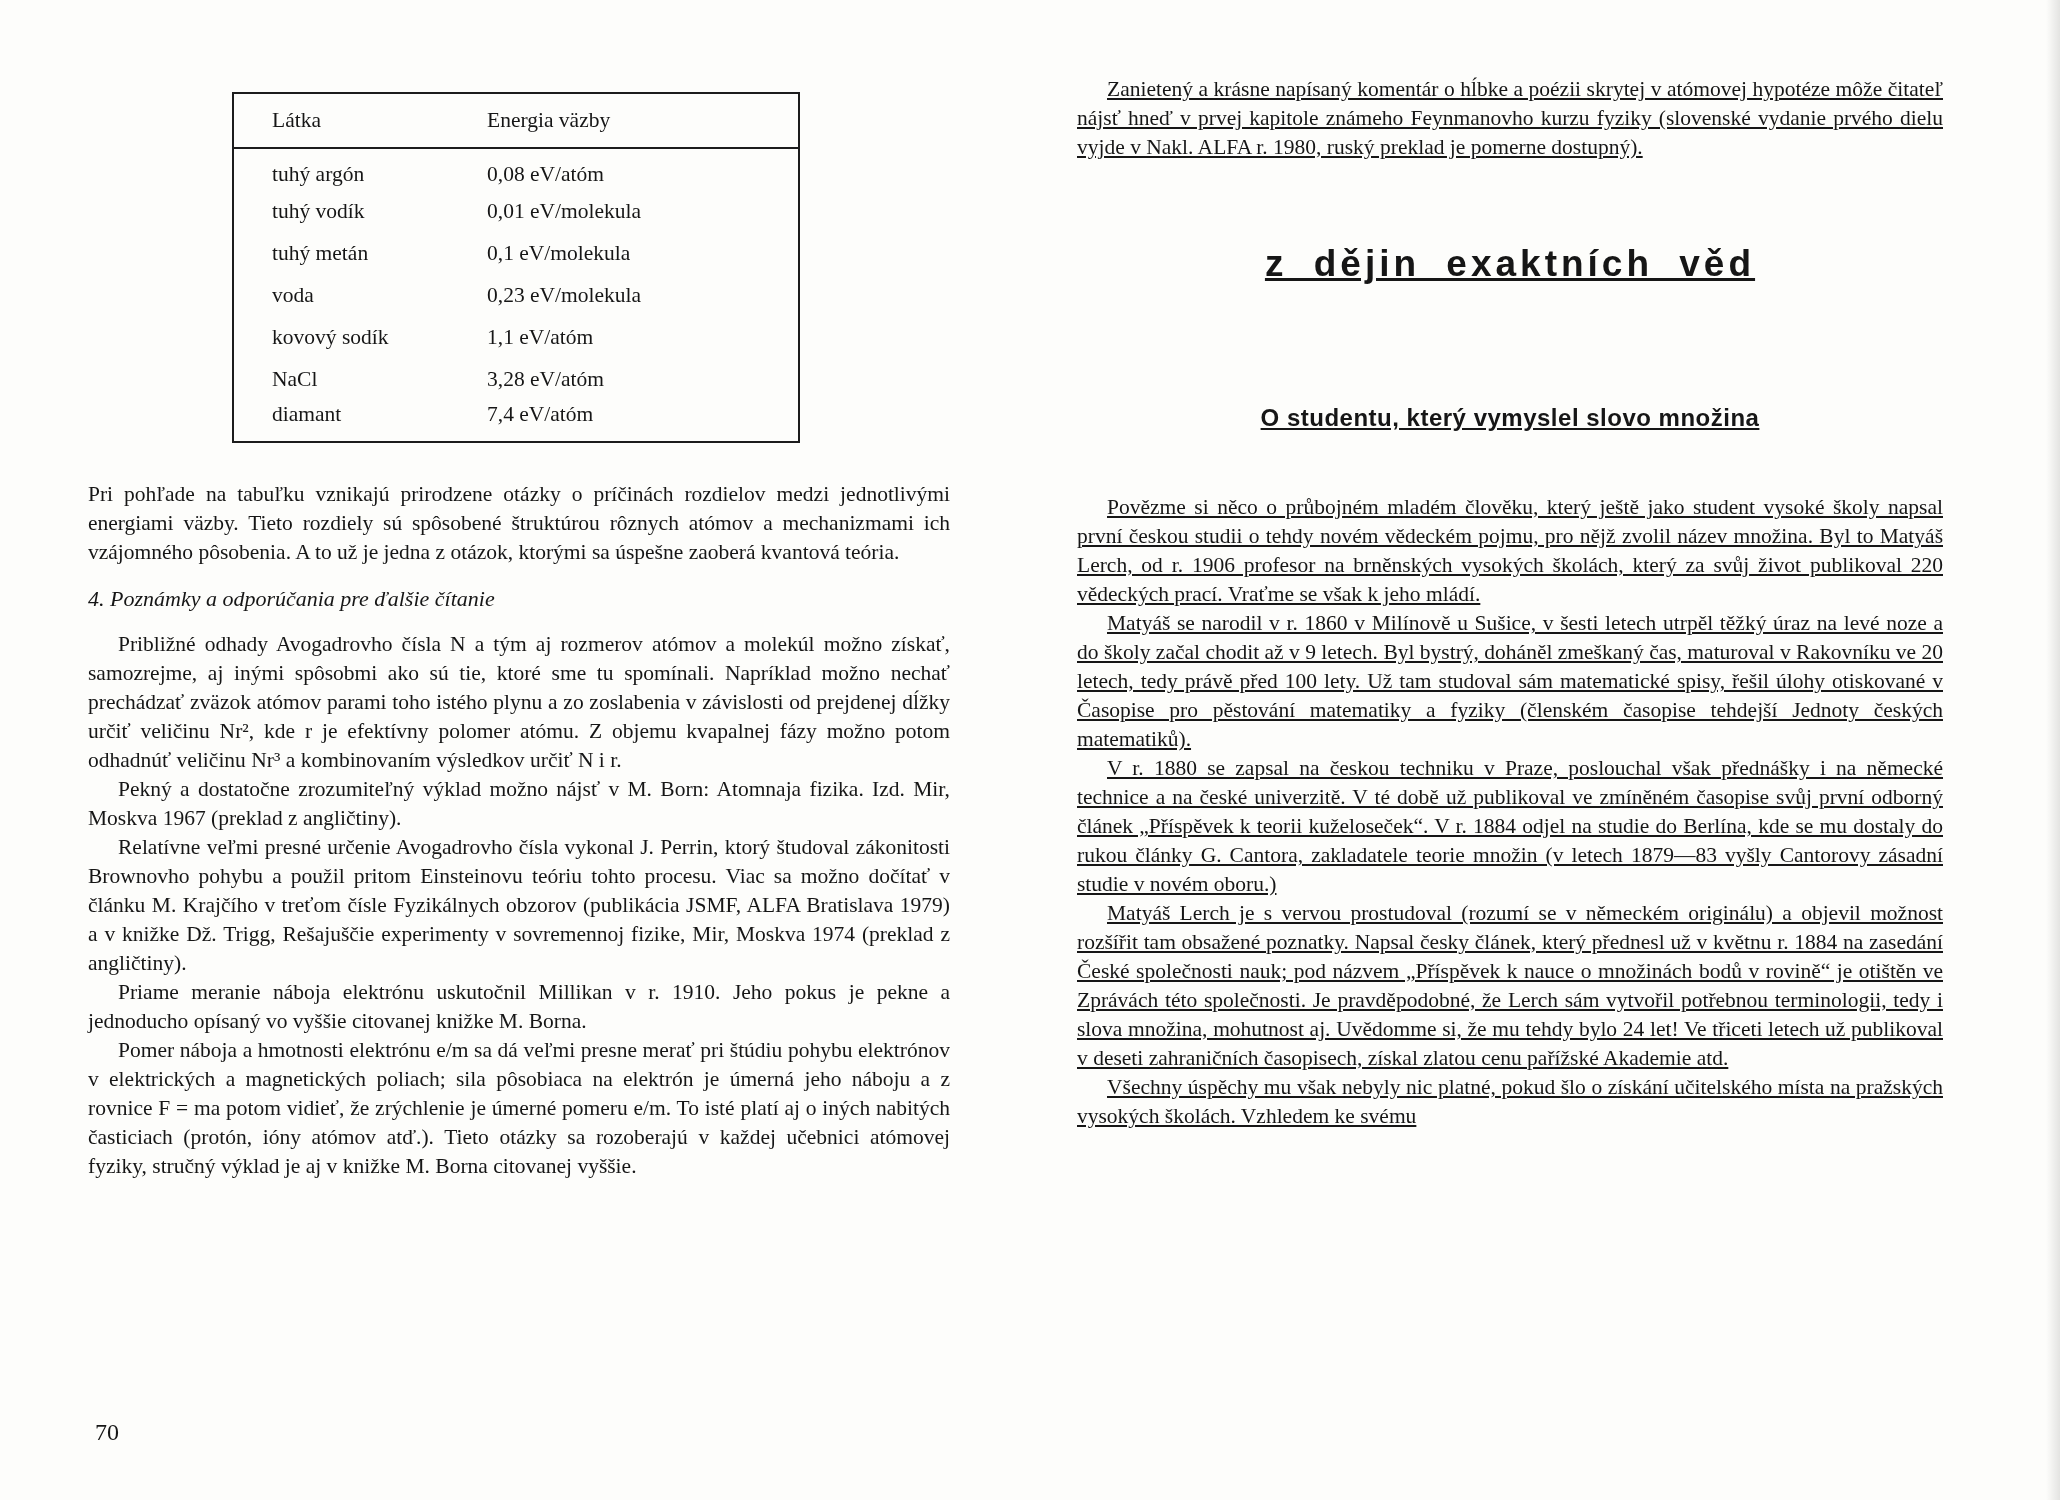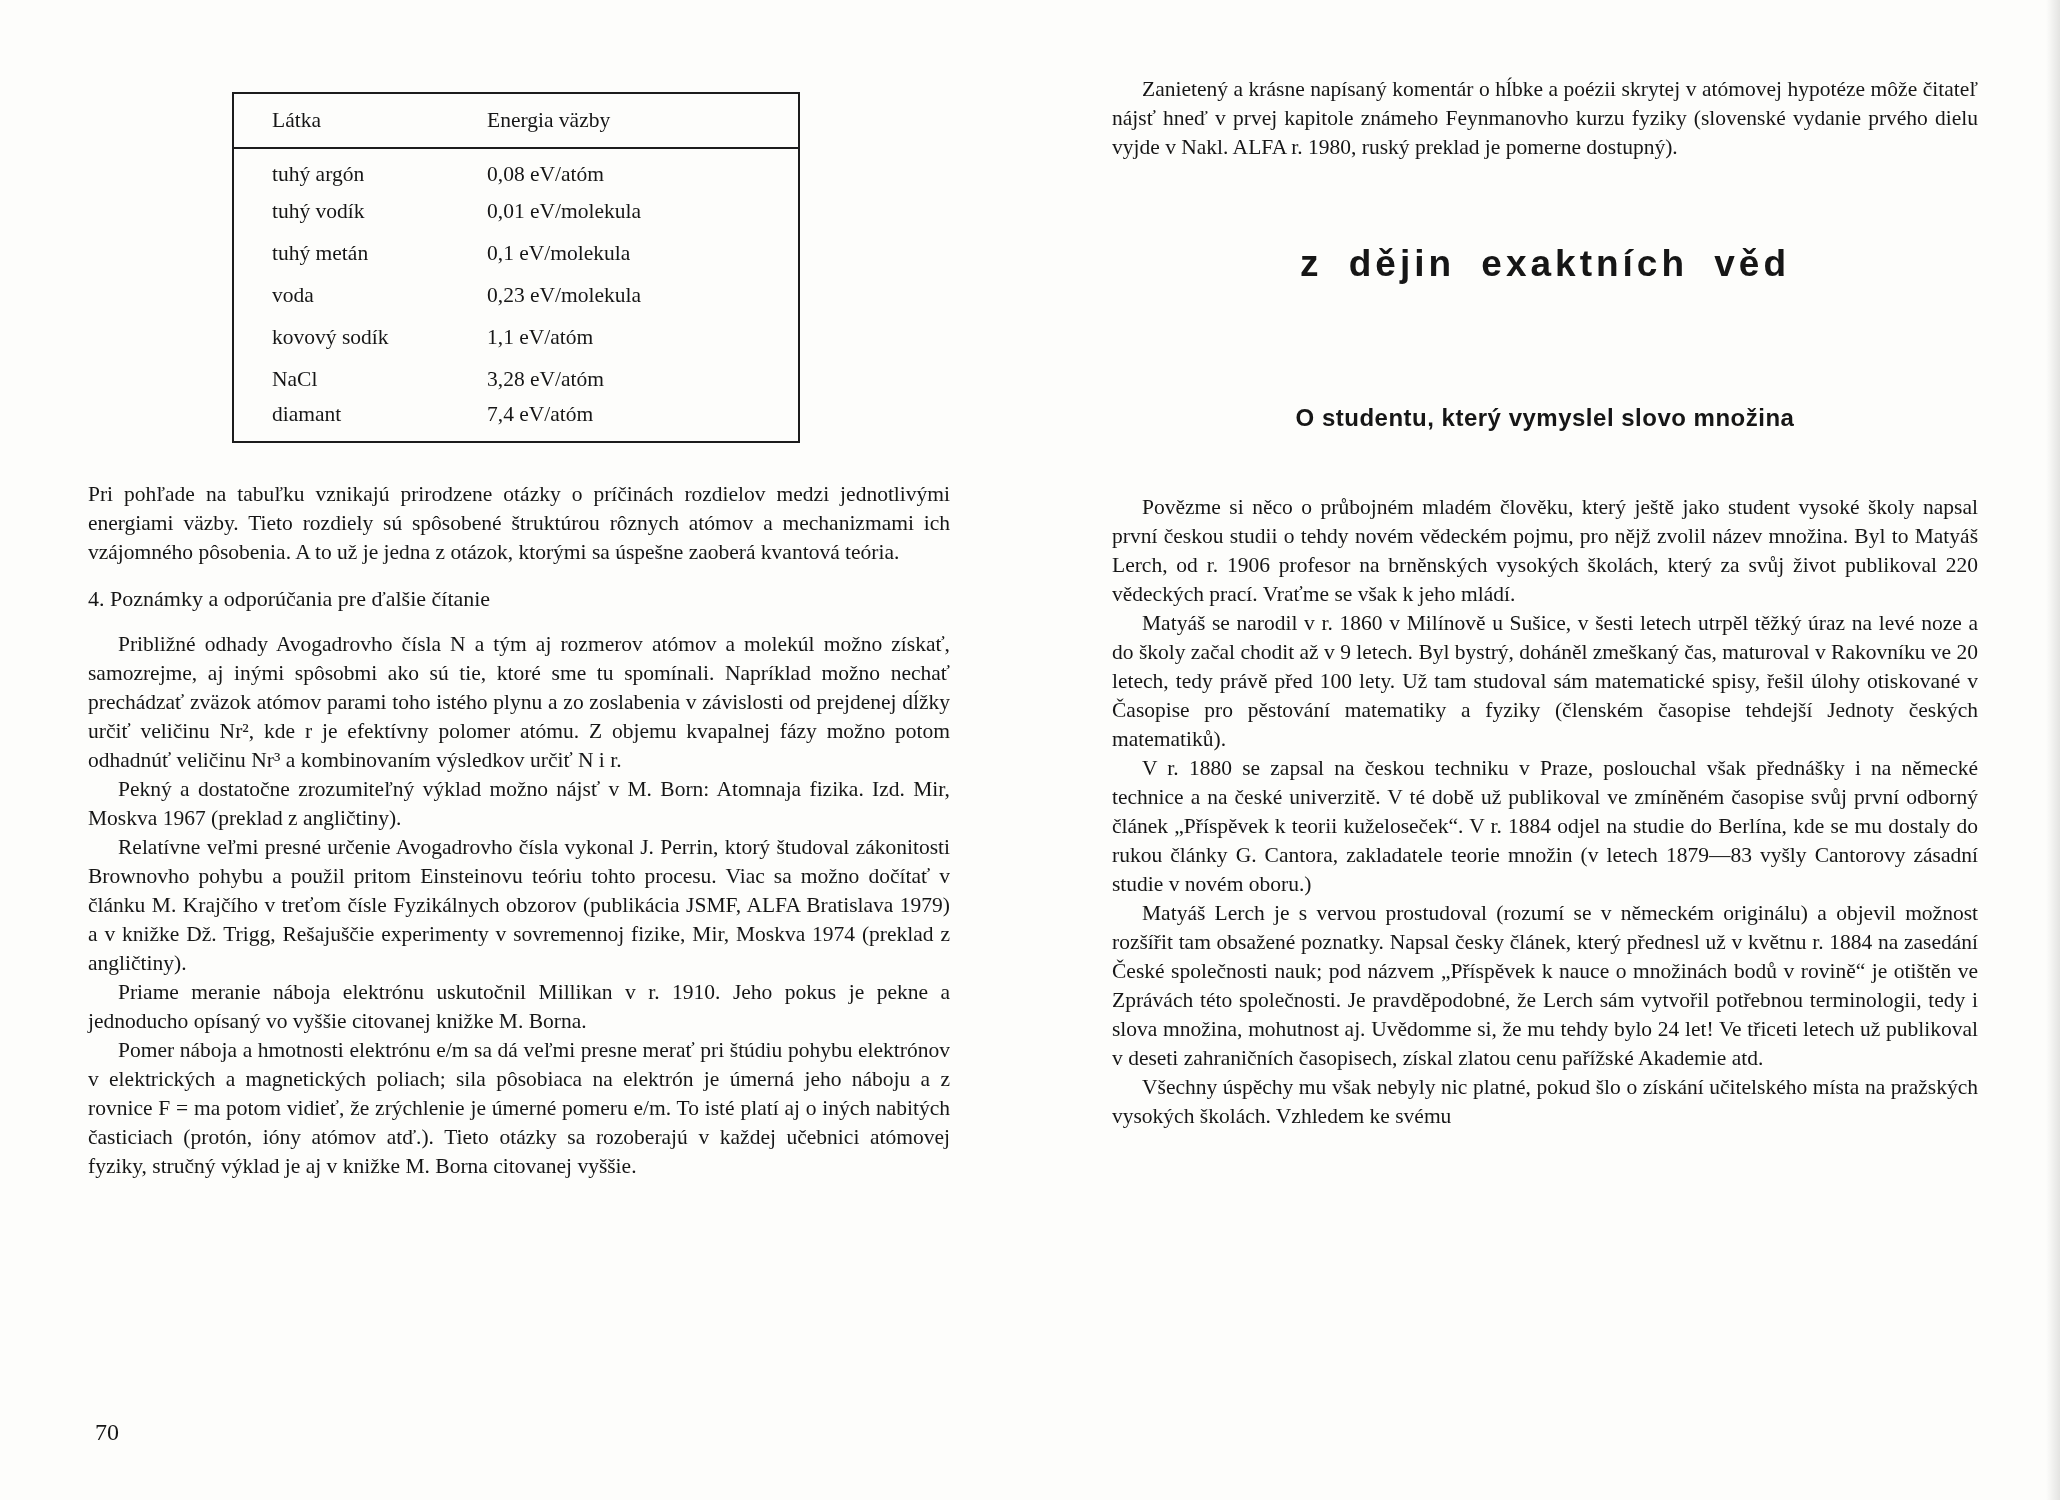--- a/index.html
+++ b/index.html
@@ -6,21 +6,21 @@
   html,body { width:2060px; height:1500px; }
   body {
     background:#fdfdfb;
     color:#161616;
     font-family:"Liberation Serif", serif;
     position:relative;
     overflow:hidden;
   }
   .page { position:absolute; }
   .page-left  { left:88px;  top:92px;  width:862px; }
-  .page-right { left:1112px; top:75px; width:866px; }
+  .page-right { left:1077px; top:75px; width:866px;text-decoration:underline; }
 
   
   table.energy {
     margin-left:144px;
     width:568px;
     border-collapse:collapse;
     table-layout:fixed;
     border:2px solid #1c1c1c;
     font-size:21.5px;
   }
@@ -41,20 +41,21 @@
   p.body-text {
     font-size:21.5px;
     line-height:29px;
     text-align:justify;
     text-indent:30px;
   }
   p.no-indent { text-indent:0; }
   .after-table { margin-top:37px; }
 
   h3.section-heading {
+    font-style:italic;
     font-weight:normal;
     font-size:22px;
     line-height:29px;
     margin-top:17px;
     margin-bottom:17px;
   }
 
   
   h1.rubric-title {
     font-family:"Liberation Sans", sans-serif;

